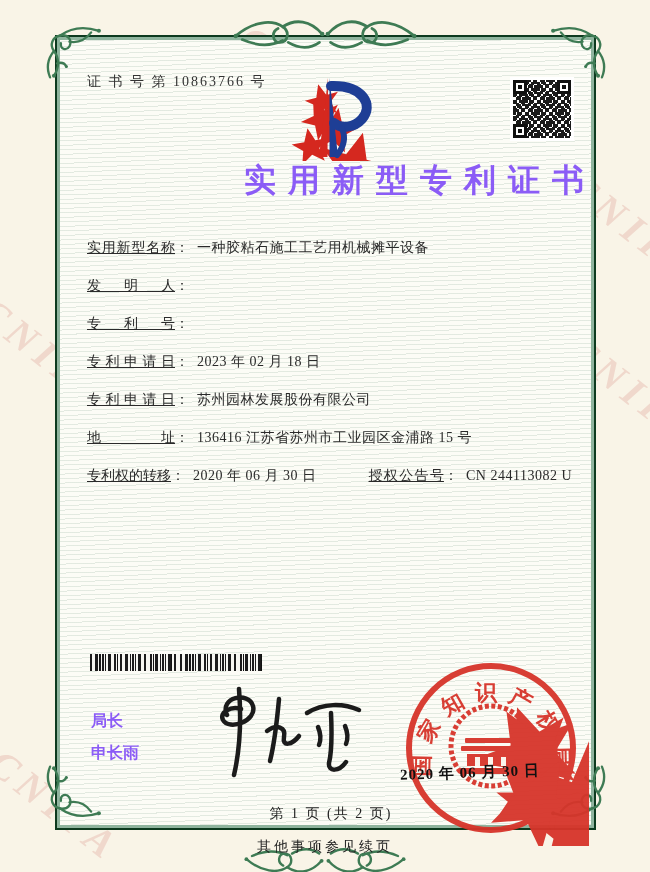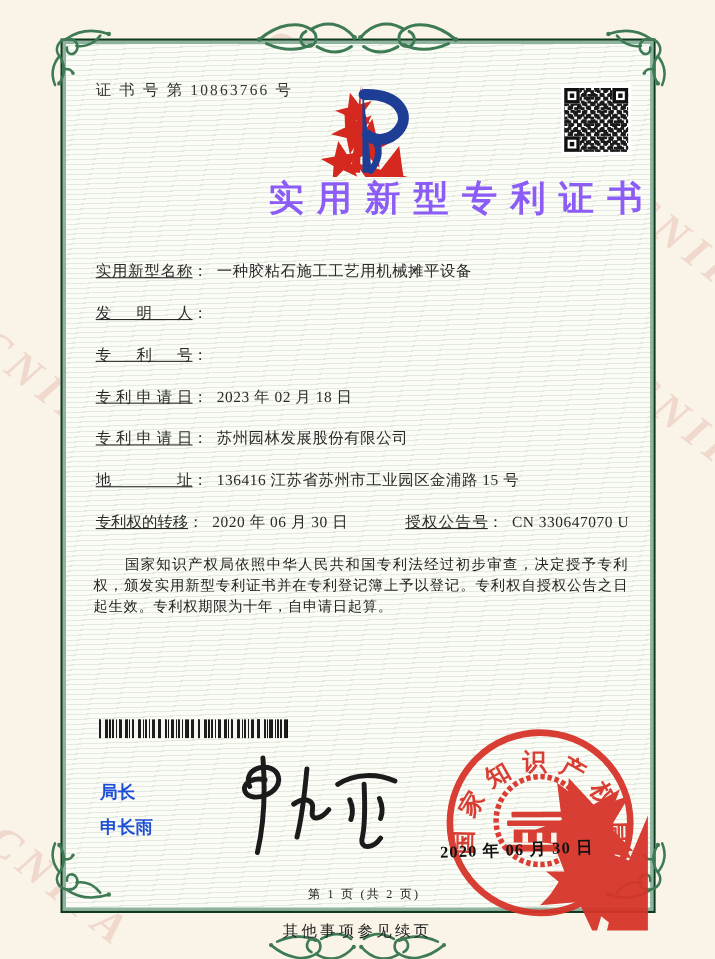--- a/index.html
+++ b/index.html
@@ -84,34 +84,34 @@
     background-image:
       repeating-linear-gradient(90deg,#1c1c1c 0 2px, transparent 2px 6px),
       repeating-linear-gradient(90deg,#1c1c1c 0 1px, transparent 1px 5px),
       repeating-linear-gradient(90deg,#111 0 1px, transparent 1px 9px);
   }
 
   
   .officer {
     position:absolute; left:36px; top:670px;
     font-family:"Liberation Sans","DejaVu Sans",sans-serif;
-    font-weight:600; font-size:16px; color:#1d4ed8; line-height:32px;
+    font-weight:600; font-size:16px; color:#8b5cf6; line-height:32px;
   }
   .signature { position:absolute; left:132px; top:648px; }
 
   .seal { position:absolute; left:338px; top:615px; width:196px; height:196px; opacity:0.95; }
   .seal-date {
     position:absolute; left:345px; top:728px; width:160px;
     font-size:15px; font-weight:bold; color:#111; letter-spacing:1px;
     transform:rotate(-2deg); white-space:nowrap;
   }
 
   .page-info {
     position:absolute; left:0; right:0; top:770px; text-align:center;
-    font-size:11px; letter-spacing:2px; color:#222;margin-left:11px;
+    font-size:14px; letter-spacing:2px; color:#222;margin-left:11px;
   }
 
   .note-below {
     position:absolute; left:0; right:0; top:838px; text-align:center;
     font-size:14px; letter-spacing:3px; color:#222; z-index:4;
   }
 </style>
 </head>
 <body>
 
@@ -246,26 +246,25 @@
         <span class="lab">地址</span>
           <span class="colon">：</span>
         <span class="val">136416 江苏省苏州市工业园区金浦路 15 号</span>
       </div>
       <div class="row grant">
         <span class="lab">专利权的转移</span>
           <span class="colon">：</span>
         <span class="val">2020 年 06 月 30 日</span>
         <span class="lab lab2">授权公告号</span>
           <span class="colon">：</span>
-        <span class="val">CN 330647070 U</span>
+        <span class="val">CN 244113082 U</span>
       </div>
     </div>
 
     <div class="paras">
-      <p>国家知识产权局依照中华人民共和国专利法经过初步审查，决定授予专利权，颁发实用新型专利证书并在专利登记簿上予以登记。专利权自授权公告之日起生效。专利权期限为十年，自申请日起算。</p>
     </div>
 
     <div class="barcode"></div>
 
     <div class="officer">
       <div>局长</div>
       <div>申长雨</div>
     </div>
 
     <svg class="signature" width="180" height="96" viewBox="0 0 180 96">

